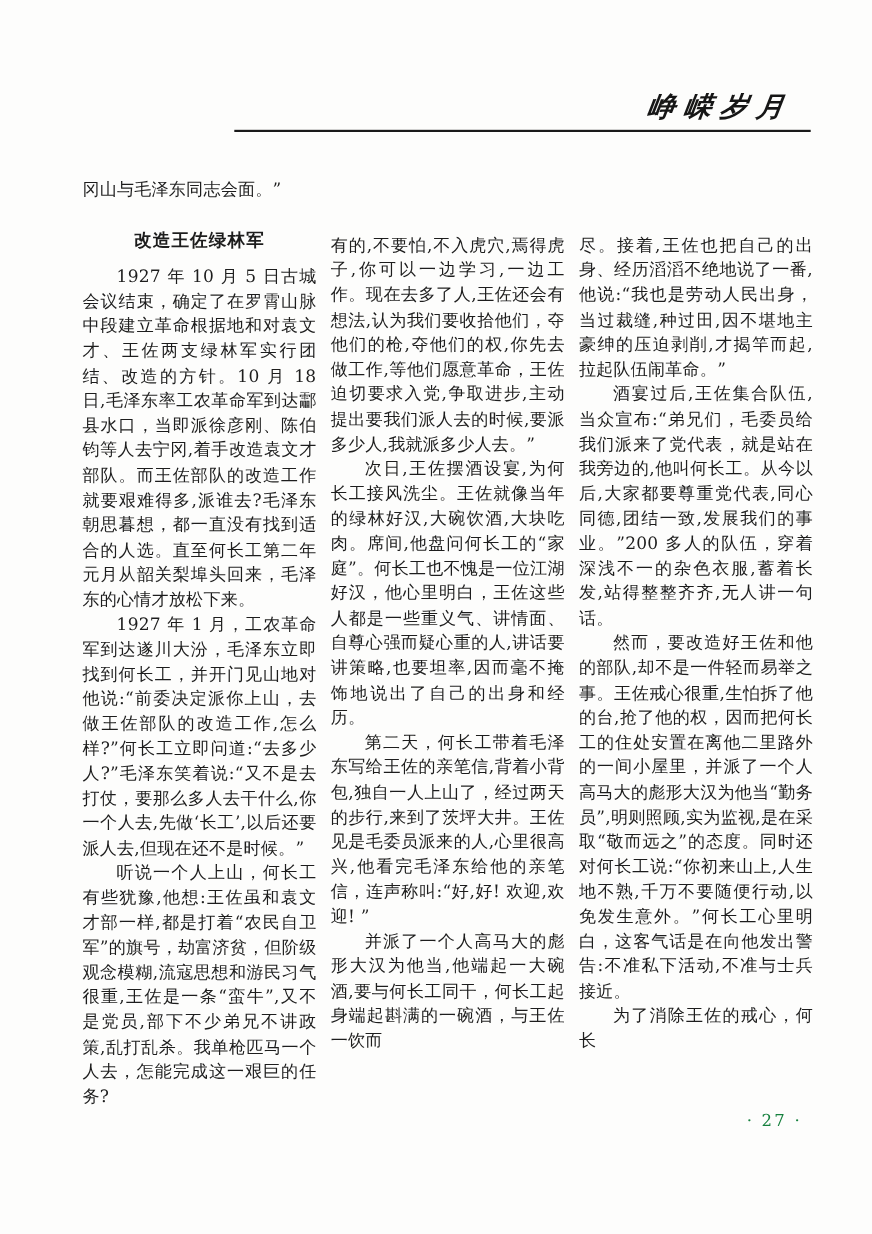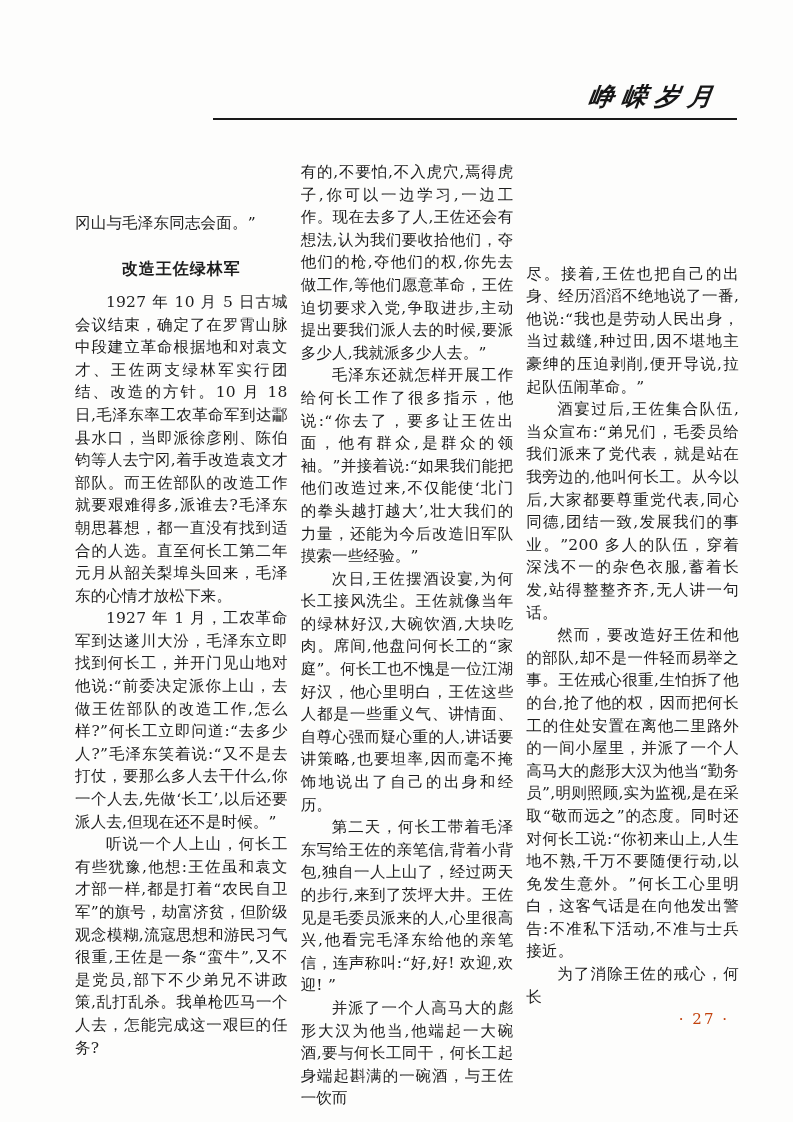--- a/index.html
+++ b/index.html
@@ -59,21 +59,21 @@
     margin: 24px 0 10px 0;
     letter-spacing: 1px;
     font-family: "DejaVu Sans", "Liberation Sans", sans-serif;
   }
   .pagenum {
     position: absolute;
     top: 1010px;
     right: 64px;
     font-size: 15px;
     letter-spacing: 2px;
-    color: #c2410c;
+    color: #15803d;
   }
 </style>
 </head>
 <body>
 
 <div class="page">
 
   <div class="masthead">峥嵘岁月</div>
 
   <div class="header-rule"></div>
@@ -83,28 +83,27 @@
     <div class="col">
       <p>冈山与毛泽东同志会面。”</p>
       <div class="section-heading">改造王佐绿林军</div>
       <p class="ind">1927 年 10 月 5 日古城会议结束，确定了在罗霄山脉中段建立革命根据地和对袁文才、王佐两支绿林军实行团结、改造的方针。10 月 18 日,毛泽东率工农革命军到达酃县水口，当即派徐彦刚、陈伯钧等人去宁冈,着手改造袁文才部队。而王佐部队的改造工作就要艰难得多,派谁去?毛泽东朝思暮想，都一直没有找到适合的人选。直至何长工第二年元月从韶关梨埠头回来，毛泽东的心情才放松下来。</p>
       <p class="ind">1927 年 1 月，工农革命军到达遂川大汾，毛泽东立即找到何长工，并开门见山地对他说:“前委决定派你上山，去做王佐部队的改造工作,怎么样?”何长工立即问道:“去多少人?”毛泽东笑着说:“又不是去打仗，要那么多人去干什么,你一个人去,先做‘长工’,以后还要派人去,但现在还不是时候。”</p>
       <p class="ind">听说一个人上山，何长工有些犹豫,他想:王佐虽和袁文才部一样,都是打着“农民自卫军”的旗号，劫富济贫，但阶级观念模糊,流寇思想和游民习气很重,王佐是一条“蛮牛”,又不是党员,部下不少弟兄不讲政策,乱打乱杀。我单枪匹马一个人去，怎能完成这一艰巨的任务?</p>
     </div>
 
     <div class="col">
       <p>有的,不要怕,不入虎穴,焉得虎子,你可以一边学习,一边工作。现在去多了人,王佐还会有想法,认为我们要收拾他们，夺他们的枪,夺他们的权,你先去做工作,等他们愿意革命，王佐迫切要求入党,争取进步,主动提出要我们派人去的时候,要派多少人,我就派多少人去。”</p>
-      <p class="ind">毛泽东还就怎样开展工作给何长工作了很多指示，他说:“你去了，要多让王佐出面，他有群众,是群众的领袖。”并接着说:“如果我们能把他们改造过来,不仅能使‘北门的拳头越打越大’,壮大我们的力量，还能为今后改造旧军队摸索一些经验。”</p>
       <p class="ind">次日,王佐摆酒设宴,为何长工接风洗尘。王佐就像当年的绿林好汉,大碗饮酒,大块吃肉。席间,他盘问何长工的“家庭”。何长工也不愧是一位江湖好汉，他心里明白，王佐这些人都是一些重义气、讲情面、自尊心强而疑心重的人,讲话要讲策略,也要坦率,因而毫不掩饰地说出了自己的出身和经历。</p>
       <p class="ind">第二天，何长工带着毛泽东写给王佐的亲笔信,背着小背包,独自一人上山了，经过两天的步行,来到了茨坪大井。王佐见是毛委员派来的人,心里很高兴,他看完毛泽东给他的亲笔信，连声称叫:“好,好! 欢迎,欢迎! ”</p>
       <p class="ind">并派了一个人高马大的彪形大汉为他当,他端起一大碗酒,要与何长工同干，何长工起身端起斟满的一碗酒，与王佐一饮而</p>
     </div>
 
     <div class="col">
-      <p>尽。接着,王佐也把自己的出身、经历滔滔不绝地说了一番,他说:“我也是劳动人民出身，当过裁缝,种过田,因不堪地主豪绅的压迫剥削,便开导说,拉起队伍闹革命。”</p>
+      <p>尽。接着,王佐也把自己的出身、经历滔滔不绝地说了一番,他说:“我也是劳动人民出身，当过裁缝,种过田,因不堪地主豪绅的压迫剥削,才揭竿而起,拉起队伍闹革命。”</p>
       <p class="ind">酒宴过后,王佐集合队伍,当众宣布:“弟兄们，毛委员给我们派来了党代表，就是站在我旁边的,他叫何长工。从今以后,大家都要尊重党代表,同心同德,团结一致,发展我们的事业。”200 多人的队伍，穿着深浅不一的杂色衣服,蓄着长发,站得整整齐齐,无人讲一句话。</p>
       <p class="ind">然而，要改造好王佐和他的部队,却不是一件轻而易举之事。王佐戒心很重,生怕拆了他的台,抢了他的权，因而把何长工的住处安置在离他二里路外的一间小屋里，并派了一个人高马大的彪形大汉为他当“勤务员”,明则照顾,实为监视,是在采取“敬而远之”的态度。同时还对何长工说:“你初来山上,人生地不熟,千万不要随便行动,以免发生意外。”何长工心里明白，这客气话是在向他发出警告:不准私下活动,不准与士兵接近。</p>
       <p class="ind">为了消除王佐的戒心，何长</p>
     </div>
 
   </div>
 
   <div class="pagenum">· 27 ·</div>
 
 </div>

